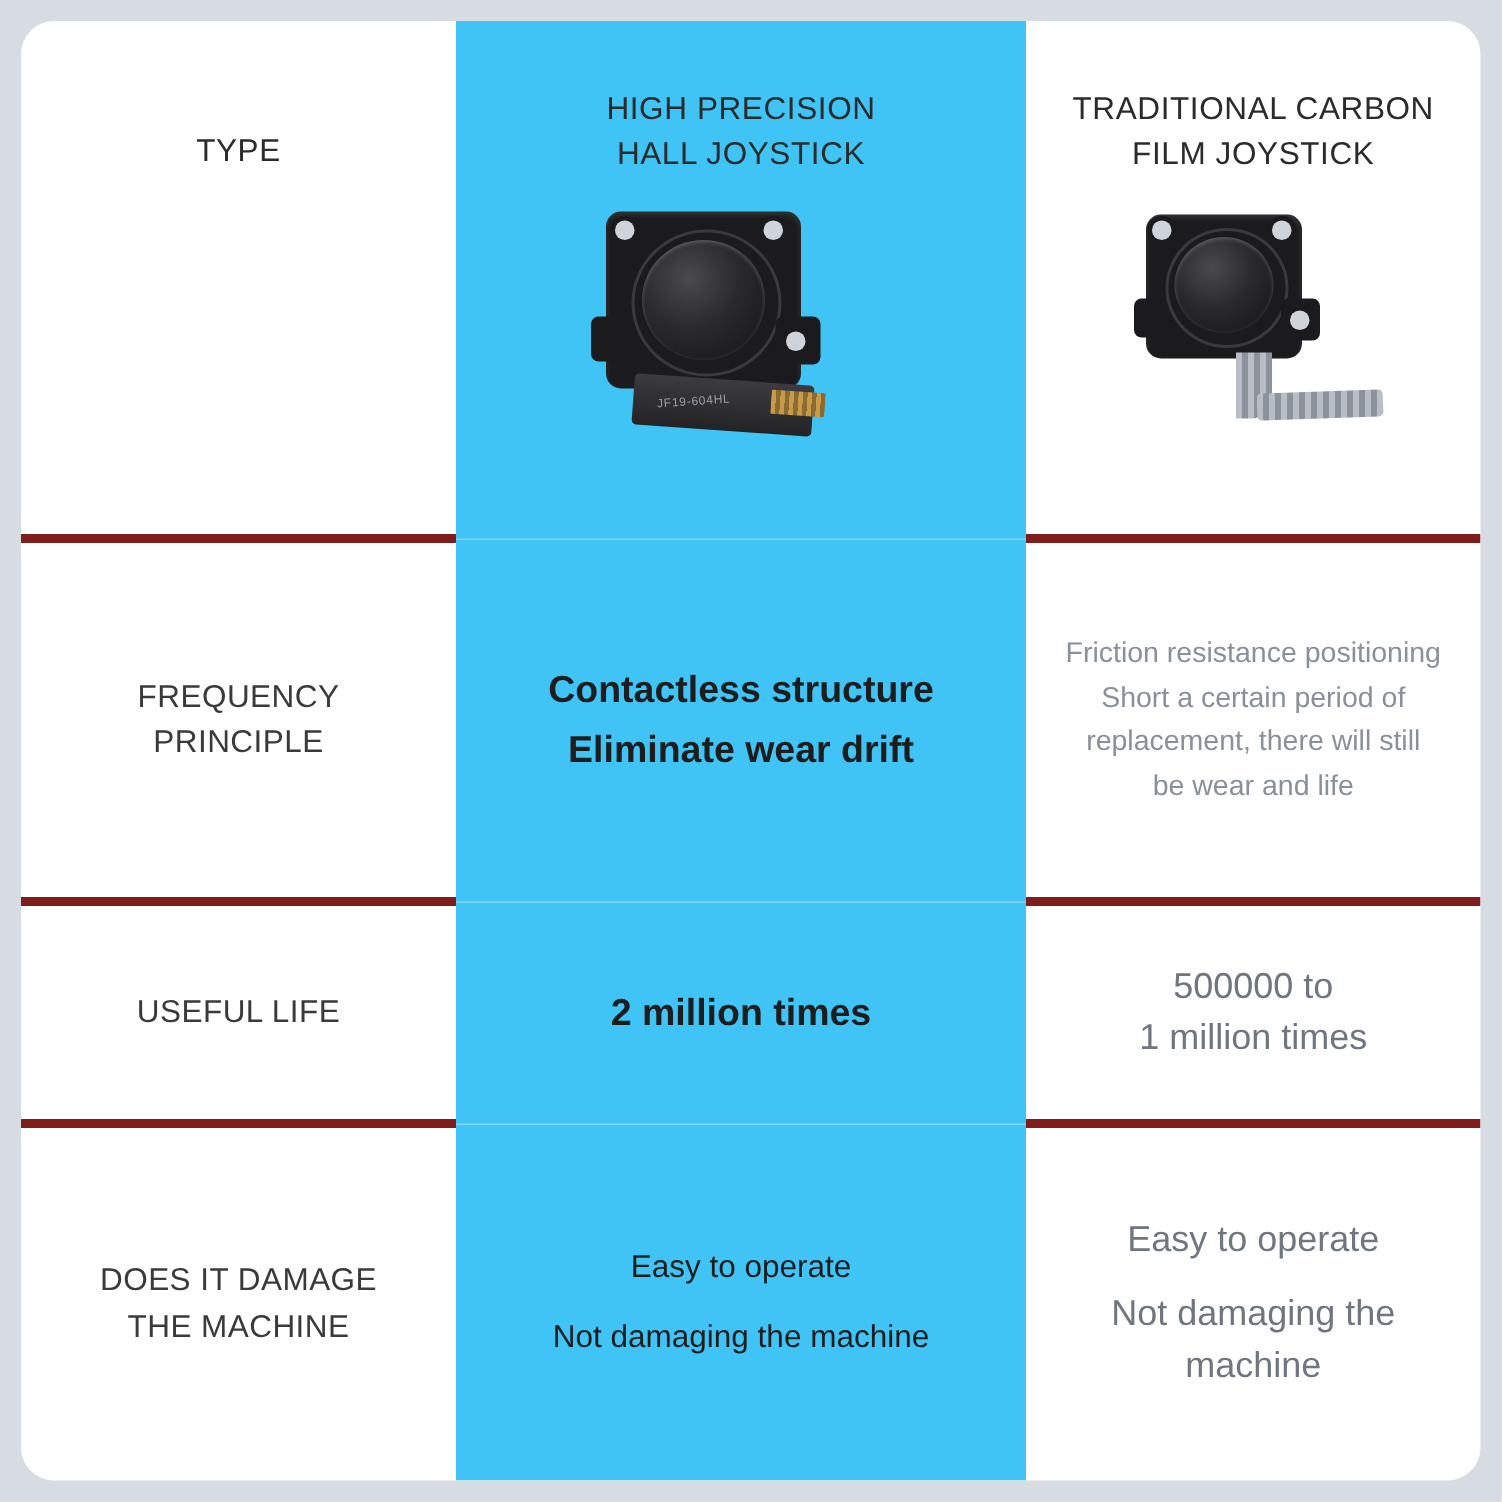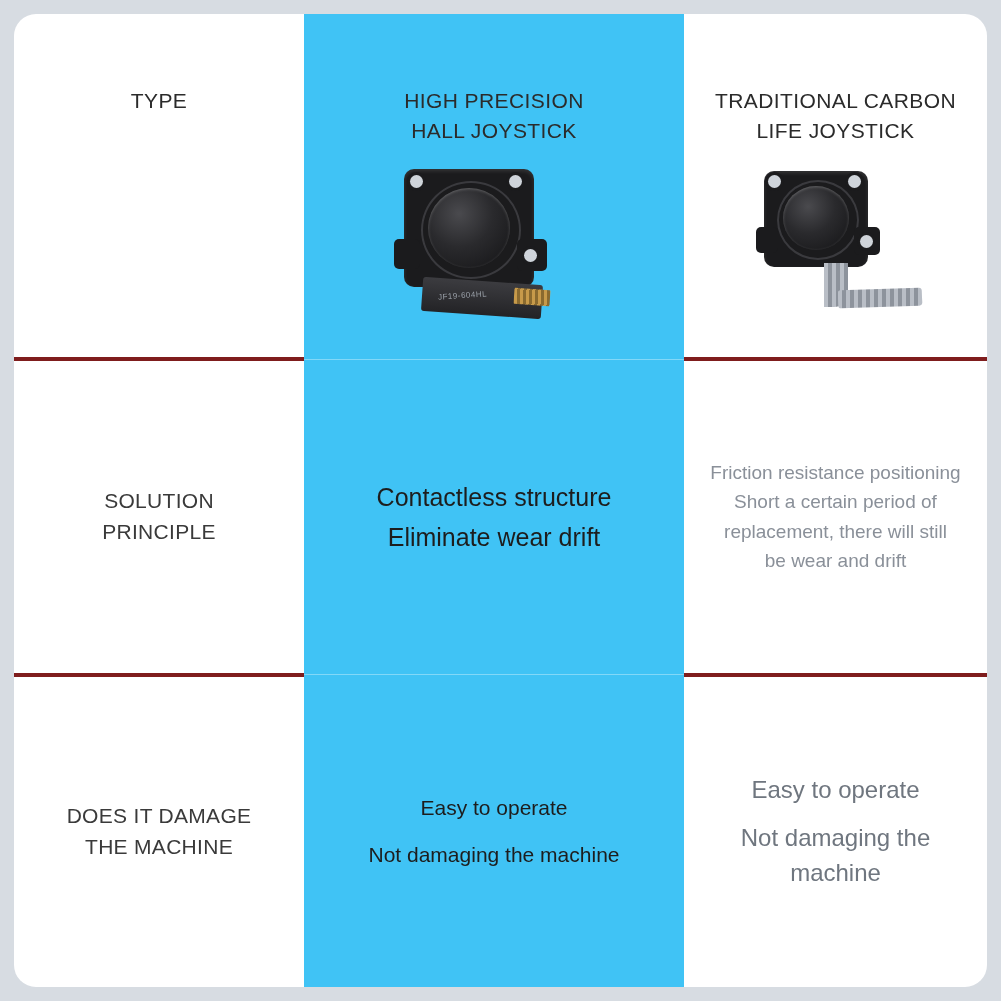--- a/index.html
+++ b/index.html
@@ -55,21 +55,21 @@
     box-sizing: border-box;
   }
 
   .col-label { width: 290px; }
   .col-hall  { width: 380px; }
   .col-trad  { width: 303px; }
 
   
   tr.body-row td.col-label,
   tr.body-row td.col-trad {
-    border-top: 4px solid #7f1d1d;
+    border-top: 6px solid #7f1d1d;
   }
   tr.body-row td.col-hall {
     border-top: 1px solid rgba(255,255,255,0.35);
   }
 
   .label-text {
     font-size: 21px;
     color: #3a3a3a;
     line-height: 1.45;
     letter-spacing: 0.3px;
@@ -86,32 +86,32 @@
     height: 345px;
     padding-top: 0;
   }
 
   .head-inner {
     display: flex;
     flex-direction: column;
     align-items: center;
     justify-content: flex-start;
     height: 100%;
-    padding-top: 72px;
+    padding-top: 44px;
     box-sizing: border-box;
   }
 
   .hall-text {
     font-size: 25px;
     color: #1d1d1d;
     line-height: 1.6;
     font-weight: 400;
   }
   .hall-text.bold {
-    font-weight: normal;
+    font-weight: bold;
   }
 
   .trad-text {
     font-size: 19px;
     color: #8a9099;
     line-height: 1.55;
   }
   .trad-text.big {
     font-size: 24px;
     color: #6f767f;
@@ -220,21 +220,21 @@
                 <div class="joy-ribbon-gold" style="left:110px;top:120px;width:36px;height:16px;transform:rotate(4deg);"></div>
                 <div class="joy-label" style="left:34px;top:122px;">JF19-604HL</div>
               </div>
             </div>
           </div>
         </td>
 
         <td class="col-trad head-cell">
           <div class="head-inner">
             <div class="head-title">TRADITIONAL CARBON</div>
-            <div class="head-title">LIFE JOYSTICK</div>
+            <div class="head-title">FILM JOYSTICK</div>
 
             <div class="joy-wrap" style="width:200px;height:165px;">
               <div class="joy" style="position:absolute;left:28px;top:6px;">
                 <div class="joy-body" style="width:104px;height:96px;">
                   <div class="joy-ring" style="left:13px;top:9px;width:78px;height:76px;"></div>
                   <div class="joy-cap" style="left:19px;top:15px;width:66px;height:64px;"></div>
                   <div class="joy-hole" style="left:4px;top:4px;"></div>
                   <div class="joy-hole" style="left:84px;top:4px;"></div>
                 </div>
                 <div class="joy-tab" style="left:-8px;top:56px;width:22px;height:26px;"></div>
@@ -243,36 +243,48 @@
                 <div class="joy-ribbon-grey" style="left:60px;top:92px;width:24px;height:44px;border-radius:0 0 14px 0;"></div>
                 <div class="joy-ribbon-grey" style="left:74px;top:118px;width:84px;height:18px;transform:rotate(-2deg);"></div>
               </div>
             </div>
           </div>
         </td>
       </tr>
 
       <tr class="body-row">
         <td class="col-label">
-          <div class="label-text">SOLUTION</div>
+          <div class="label-text">FREQUENCY</div>
           <div class="label-text">PRINCIPLE</div>
         </td>
         <td class="col-hall">
           <div class="hall-text bold">Contactless structure</div>
           <div class="hall-text bold">Eliminate wear drift</div>
         </td>
         <td class="col-trad">
           <div class="trad-text">Friction resistance positioning</div>
           <div class="trad-text">Short a certain period of</div>
           <div class="trad-text">replacement, there will still</div>
-          <div class="trad-text">be wear and drift</div>
+          <div class="trad-text">be wear and life</div>
         </td>
       </tr>
 
 
+      <tr class="body-row">
+        <td class="col-label">
+          <div class="label-text">USEFUL LIFE</div>
+        </td>
+        <td class="col-hall">
+          <div class="hall-text bold">2 million times</div>
+        </td>
+        <td class="col-trad">
+          <div class="trad-text big">500000 to</div>
+          <div class="trad-text big">1 million times</div>
+        </td>
+      </tr>
 
       <tr class="body-row">
         <td class="col-label">
           <div class="label-text">DOES IT DAMAGE</div>
           <div class="label-text">THE MACHINE</div>
         </td>
         <td class="col-hall">
           <div class="hall-text sm" style="margin-bottom:14px;">Easy to operate</div>
           <div class="hall-text sm">Not damaging the machine</div>
         </td>

